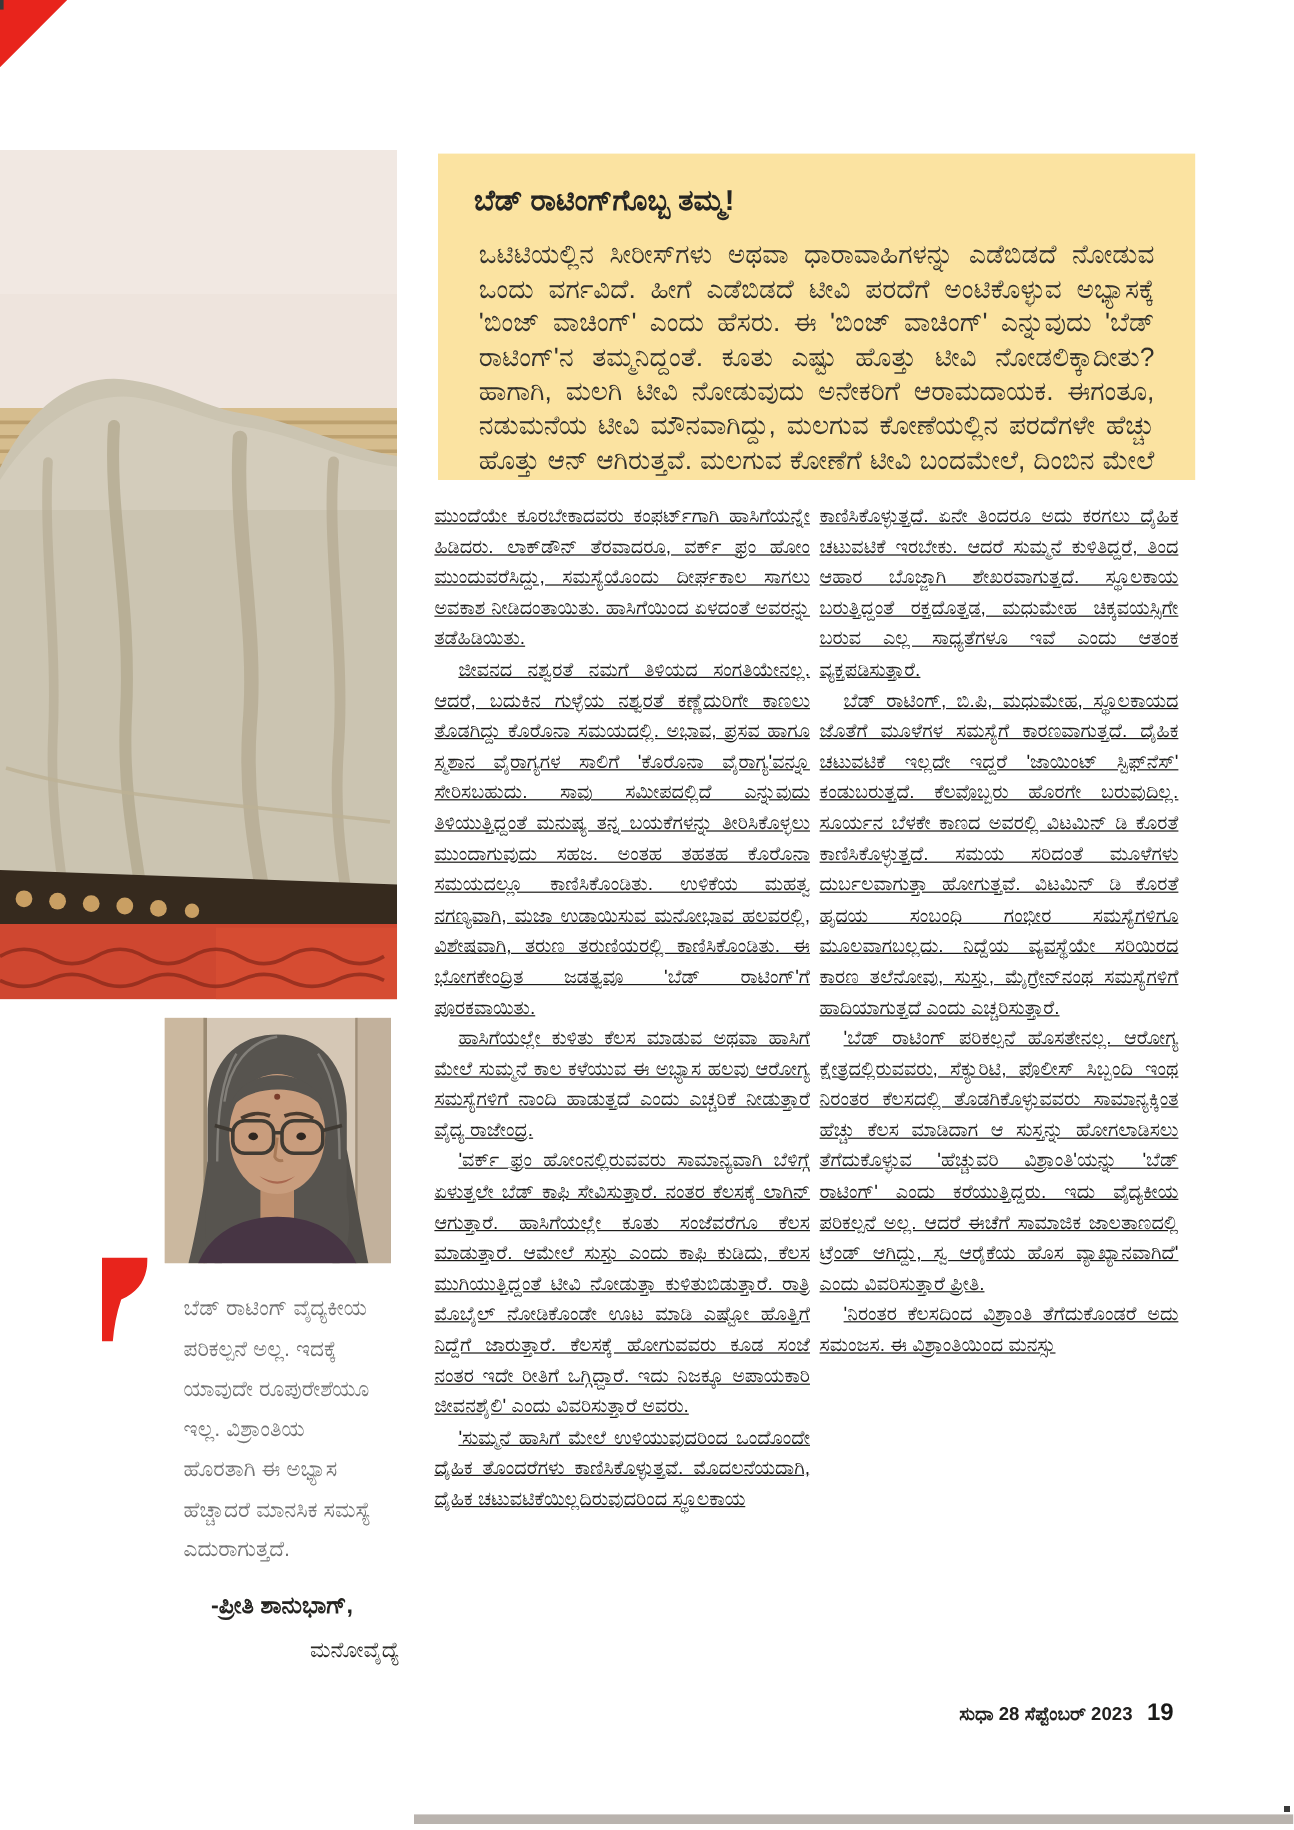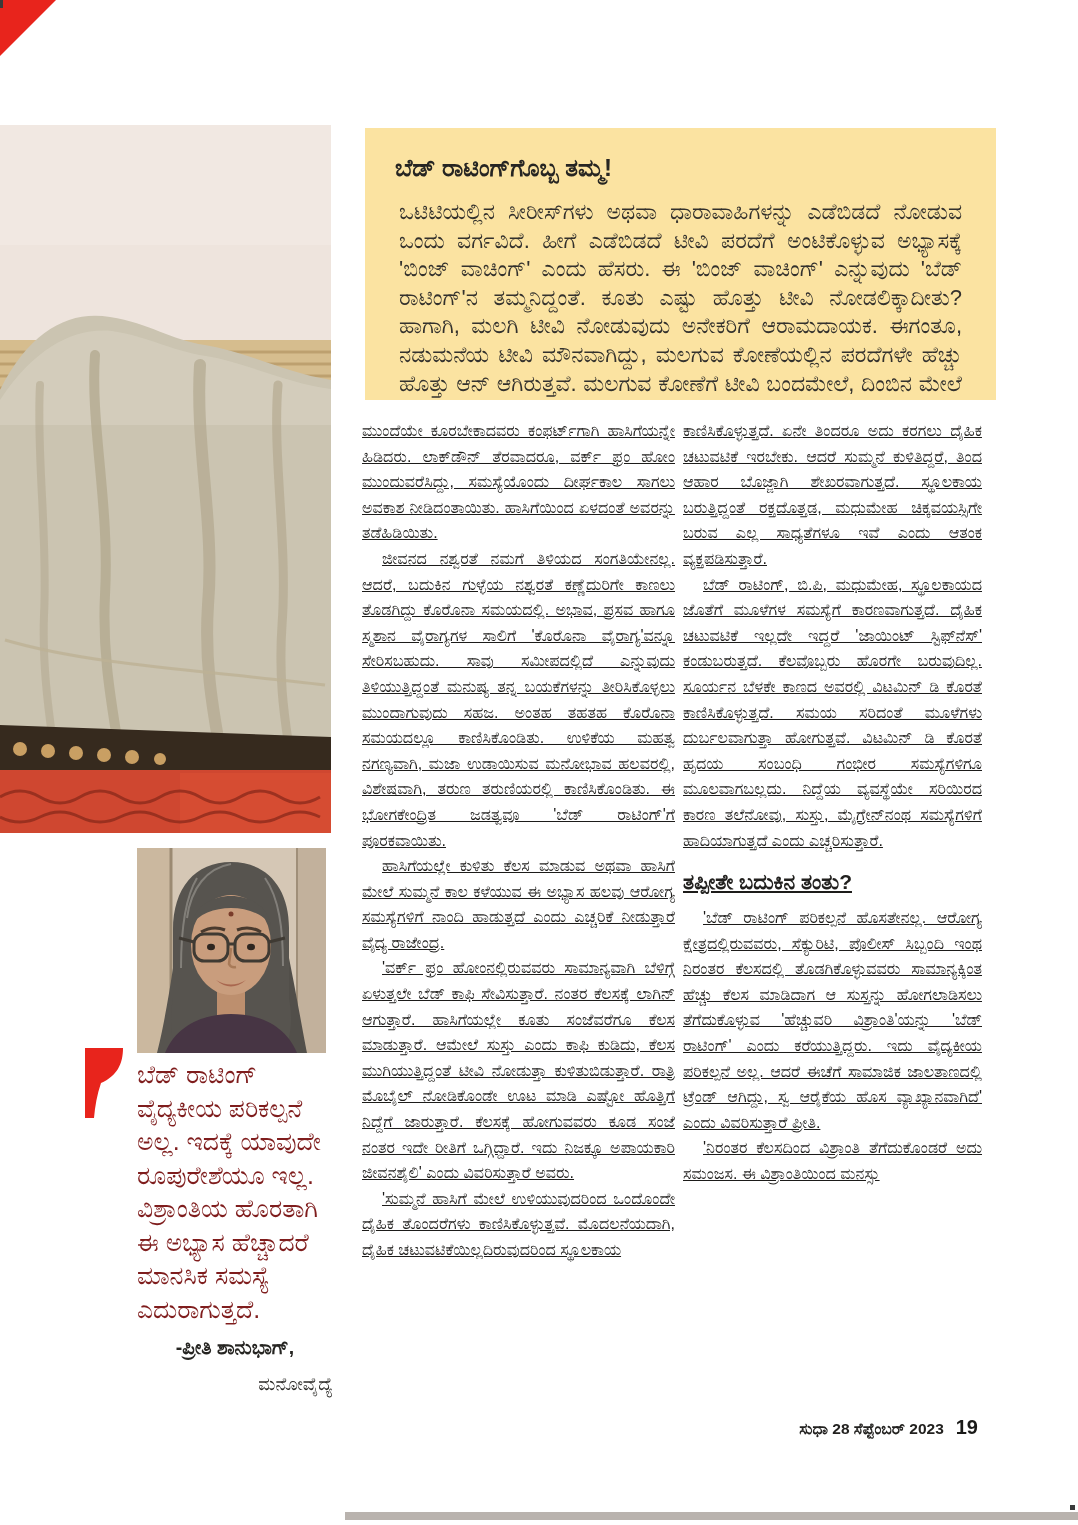--- a/index.html
+++ b/index.html
@@ -25,21 +25,21 @@
   .col-2{left:683px;width:299px;}
   .col p{margin:0;}
   .col p.indent{text-indent:20px;}
   .col h2{margin:16px 0 10px 0;font-size:21px;line-height:26px;font-weight:bold;color:#22211f;}
   
   .portrait{position:absolute;left:137px;top:848px;width:189px;height:205px;overflow:hidden;}
   .portrait svg{display:block;width:100%;height:100%;}
   
   .quote-mark{position:absolute;left:85px;top:1048px;width:38px;height:70px;}
   .pullquote{position:absolute;left:137px;top:1058px;width:196px;}
-  .pullquote .q-text{margin:0;font-size:25px;line-height:33.5px;color:#7f1d1d;}
+  .pullquote .q-text{margin:16px;font-size:18px;line-height:33.5px;color:#737373;}
   .pullquote .q-author{margin:8px 0 12px 0;font-size:19.5px;line-height:26px;font-weight:bold;
     text-align:center;color:#262522;}
   .pullquote .q-role{margin:6px 0 0 0;font-size:18px;line-height:24px;text-align:right;color:#2c2b28;}
   
   .footer{position:absolute;right:100px;top:1416px;display:flex;align-items:baseline;gap:12px;}
   .footer .issue{font-size:15.5px;font-weight:bold;color:#22211f;}
   .footer .pagenum{font-size:20px;font-weight:bold;color:#191917;}
   
   .bottom-edge{position:absolute;left:345px;top:1512px;width:733px;height:8px;background:#b9b3ae;}
 </style>
@@ -99,21 +99,20 @@
     <p>ಮುಂದೆಯೇ ಕೂರಬೇಕಾದವರು ಕಂಫರ್ಟ್‌ಗಾಗಿ ಹಾಸಿಗೆಯನ್ನೇ ಹಿಡಿದರು. ಲಾಕ್‌ಡೌನ್ ತೆರವಾದರೂ, ವರ್ಕ್ ಫ್ರಂ ಹೋಂ ಮುಂದುವರೆಸಿದ್ದು, ಸಮಸ್ಯೆಯೊಂದು ದೀರ್ಘಕಾಲ ಸಾಗಲು ಅವಕಾಶ ನೀಡಿದಂತಾಯಿತು. ಹಾಸಿಗೆಯಿಂದ ಏಳದಂತೆ ಅವರನ್ನು ತಡೆಹಿಡಿಯಿತು.</p>
     <p class="indent">ಜೀವನದ ನಶ್ವರತೆ ನಮಗೆ ತಿಳಿಯದ ಸಂಗತಿಯೇನಲ್ಲ. ಆದರೆ, ಬದುಕಿನ ಗುಳ್ಳೆಯ ನಶ್ವರತೆ ಕಣ್ಣೆದುರಿಗೇ ಕಾಣಲು ತೊಡಗಿದ್ದು ಕೊರೊನಾ ಸಮಯದಲ್ಲಿ. ಅಭಾವ, ಪ್ರಸವ ಹಾಗೂ ಸ್ಮಶಾನ ವೈರಾಗ್ಯಗಳ ಸಾಲಿಗೆ 'ಕೊರೊನಾ ವೈರಾಗ್ಯ'ವನ್ನೂ ಸೇರಿಸಬಹುದು. ಸಾವು ಸಮೀಪದಲ್ಲಿದೆ ಎನ್ನುವುದು ತಿಳಿಯುತ್ತಿದ್ದಂತೆ ಮನುಷ್ಯ ತನ್ನ ಬಯಕೆಗಳನ್ನು ತೀರಿಸಿಕೊಳ್ಳಲು ಮುಂದಾಗುವುದು ಸಹಜ. ಅಂತಹ ತಹತಹ ಕೊರೊನಾ ಸಮಯದಲ್ಲೂ ಕಾಣಿಸಿಕೊಂಡಿತು. ಉಳಿಕೆಯ ಮಹತ್ವ ನಗಣ್ಯವಾಗಿ, ಮಜಾ ಉಡಾಯಿಸುವ ಮನೋಭಾವ ಹಲವರಲ್ಲಿ, ವಿಶೇಷವಾಗಿ, ತರುಣ ತರುಣಿಯರಲ್ಲಿ ಕಾಣಿಸಿಕೊಂಡಿತು. ಈ ಭೋಗಕೇಂದ್ರಿತ ಜಡತ್ವವೂ 'ಬೆಡ್ ರಾಟಿಂಗ್'ಗೆ ಪೂರಕವಾಯಿತು.</p>
     <p class="indent">ಹಾಸಿಗೆಯಲ್ಲೇ ಕುಳಿತು ಕೆಲಸ ಮಾಡುವ ಅಥವಾ ಹಾಸಿಗೆ ಮೇಲೆ ಸುಮ್ಮನೆ ಕಾಲ ಕಳೆಯುವ ಈ ಅಭ್ಯಾಸ ಹಲವು ಆರೋಗ್ಯ ಸಮಸ್ಯೆಗಳಿಗೆ ನಾಂದಿ ಹಾಡುತ್ತದೆ ಎಂದು ಎಚ್ಚರಿಕೆ ನೀಡುತ್ತಾರೆ ವೈದ್ಯ ರಾಜೇಂದ್ರ.</p>
     <p class="indent">'ವರ್ಕ್ ಫ್ರಂ ಹೋಂನಲ್ಲಿರುವವರು ಸಾಮಾನ್ಯವಾಗಿ ಬೆಳಿಗ್ಗೆ ಏಳುತ್ತಲೇ ಬೆಡ್ ಕಾಫಿ ಸೇವಿಸುತ್ತಾರೆ. ನಂತರ ಕೆಲಸಕ್ಕೆ ಲಾಗಿನ್ ಆಗುತ್ತಾರೆ. ಹಾಸಿಗೆಯಲ್ಲೇ ಕೂತು ಸಂಜೆವರೆಗೂ ಕೆಲಸ ಮಾಡುತ್ತಾರೆ. ಆಮೇಲೆ ಸುಸ್ತು ಎಂದು ಕಾಫಿ ಕುಡಿದು, ಕೆಲಸ ಮುಗಿಯುತ್ತಿದ್ದಂತೆ ಟೀವಿ ನೋಡುತ್ತಾ ಕುಳಿತುಬಿಡುತ್ತಾರೆ. ರಾತ್ರಿ ಮೊಬೈಲ್ ನೋಡಿಕೊಂಡೇ ಊಟ ಮಾಡಿ ಎಷ್ಟೋ ಹೊತ್ತಿಗೆ ನಿದ್ದೆಗೆ ಜಾರುತ್ತಾರೆ. ಕೆಲಸಕ್ಕೆ ಹೋಗುವವರು ಕೂಡ ಸಂಜೆ ನಂತರ ಇದೇ ರೀತಿಗೆ ಒಗ್ಗಿದ್ದಾರೆ. ಇದು ನಿಜಕ್ಕೂ ಅಪಾಯಕಾರಿ ಜೀವನಶೈಲಿ' ಎಂದು ವಿವರಿಸುತ್ತಾರೆ ಅವರು.</p>
     <p class="indent">'ಸುಮ್ಮನೆ ಹಾಸಿಗೆ ಮೇಲೆ ಉಳಿಯುವುದರಿಂದ ಒಂದೊಂದೇ ದೈಹಿಕ ತೊಂದರೆಗಳು ಕಾಣಿಸಿಕೊಳ್ಳುತ್ತವೆ. ಮೊದಲನೆಯದಾಗಿ, ದೈಹಿಕ ಚಟುವಟಿಕೆಯಿಲ್ಲದಿರುವುದರಿಂದ ಸ್ಥೂಲಕಾಯ</p>
   </div>
 
   <div class="col col-2">
     <p>ಕಾಣಿಸಿಕೊಳ್ಳುತ್ತದೆ. ಏನೇ ತಿಂದರೂ ಅದು ಕರಗಲು ದೈಹಿಕ ಚಟುವಟಿಕೆ ಇರಬೇಕು. ಆದರೆ ಸುಮ್ಮನೆ ಕುಳಿತಿದ್ದರೆ, ತಿಂದ ಆಹಾರ ಬೊಜ್ಜಾಗಿ ಶೇಖರವಾಗುತ್ತದೆ. ಸ್ಥೂಲಕಾಯ ಬರುತ್ತಿದ್ದಂತೆ ರಕ್ತದೊತ್ತಡ, ಮಧುಮೇಹ ಚಿಕ್ಕವಯಸ್ಸಿಗೇ ಬರುವ ಎಲ್ಲ ಸಾಧ್ಯತೆಗಳೂ ಇವೆ ಎಂದು ಆತಂಕ ವ್ಯಕ್ತಪಡಿಸುತ್ತಾರೆ.</p>
     <p class="indent">ಬೆಡ್ ರಾಟಿಂಗ್, ಬಿ.ಪಿ, ಮಧುಮೇಹ, ಸ್ಥೂಲಕಾಯದ ಜೊತೆಗೆ ಮೂಳೆಗಳ ಸಮಸ್ಯೆಗೆ ಕಾರಣವಾಗುತ್ತದೆ. ದೈಹಿಕ ಚಟುವಟಿಕೆ ಇಲ್ಲದೇ ಇದ್ದರೆ 'ಜಾಯಿಂಟ್ ಸ್ಟಿಫ್‌ನೆಸ್' ಕಂಡುಬರುತ್ತದೆ. ಕೆಲವೊಬ್ಬರು ಹೊರಗೇ ಬರುವುದಿಲ್ಲ. ಸೂರ್ಯನ ಬೆಳಕೇ ಕಾಣದ ಅವರಲ್ಲಿ ವಿಟಮಿನ್ ಡಿ ಕೊರತೆ ಕಾಣಿಸಿಕೊಳ್ಳುತ್ತದೆ. ಸಮಯ ಸರಿದಂತೆ ಮೂಳೆಗಳು ದುರ್ಬಲವಾಗುತ್ತಾ ಹೋಗುತ್ತವೆ. ವಿಟಮಿನ್ ಡಿ ಕೊರತೆ ಹೃದಯ ಸಂಬಂಧಿ ಗಂಭೀರ ಸಮಸ್ಯೆಗಳಿಗೂ ಮೂಲವಾಗಬಲ್ಲದು. ನಿದ್ದೆಯ ವ್ಯವಸ್ಥೆಯೇ ಸರಿಯಿರದ ಕಾರಣ ತಲೆನೋವು, ಸುಸ್ತು, ಮೈಗ್ರೇನ್‌ನಂಥ ಸಮಸ್ಯೆಗಳಿಗೆ ಹಾದಿಯಾಗುತ್ತದೆ ಎಂದು ಎಚ್ಚರಿಸುತ್ತಾರೆ.</p>
-    <h2>ತಪ್ಪೀತೇ ಬದುಕಿನ ತಂತು?</h2>
     <p class="indent">'ಬೆಡ್ ರಾಟಿಂಗ್ ಪರಿಕಲ್ಪನೆ ಹೊಸತೇನಲ್ಲ. ಆರೋಗ್ಯ ಕ್ಷೇತ್ರದಲ್ಲಿರುವವರು, ಸೆಕ್ಯುರಿಟಿ, ಪೊಲೀಸ್ ಸಿಬ್ಬಂದಿ ಇಂಥ ನಿರಂತರ ಕೆಲಸದಲ್ಲಿ ತೊಡಗಿಕೊಳ್ಳುವವರು ಸಾಮಾನ್ಯಕ್ಕಿಂತ ಹೆಚ್ಚು ಕೆಲಸ ಮಾಡಿದಾಗ ಆ ಸುಸ್ತನ್ನು ಹೋಗಲಾಡಿಸಲು ತೆಗೆದುಕೊಳ್ಳುವ 'ಹೆಚ್ಚುವರಿ ವಿಶ್ರಾಂತಿ'ಯನ್ನು 'ಬೆಡ್ ರಾಟಿಂಗ್' ಎಂದು ಕರೆಯುತ್ತಿದ್ದರು. ಇದು ವೈದ್ಯಕೀಯ ಪರಿಕಲ್ಪನೆ ಅಲ್ಲ. ಆದರೆ ಈಚೆಗೆ ಸಾಮಾಜಿಕ ಜಾಲತಾಣದಲ್ಲಿ ಟ್ರೆಂಡ್ ಆಗಿದ್ದು, ಸ್ವ ಆರೈಕೆಯ ಹೊಸ ವ್ಯಾಖ್ಯಾನವಾಗಿದೆ' ಎಂದು ವಿವರಿಸುತ್ತಾರೆ ಪ್ರೀತಿ.</p>
     <p class="indent">'ನಿರಂತರ ಕೆಲಸದಿಂದ ವಿಶ್ರಾಂತಿ ತೆಗೆದುಕೊಂಡರೆ ಅದು ಸಮಂಜಸ. ಈ ವಿಶ್ರಾಂತಿಯಿಂದ ಮನಸ್ಸು</p>
   </div>
 
   <div class="portrait">
     <svg viewBox="0 0 189 205" preserveAspectRatio="none">
       <rect x="0" y="0" width="189" height="205" fill="#d5c7b5"></rect>
       <rect x="0" y="0" width="34" height="205" fill="#cbb89f"></rect>
       <line x1="34" y1="0" x2="34" y2="205" stroke="#9b8a72" stroke-width="3"></line>
       <rect x="160" y="0" width="29" height="205" fill="#c2b19c"></rect>

